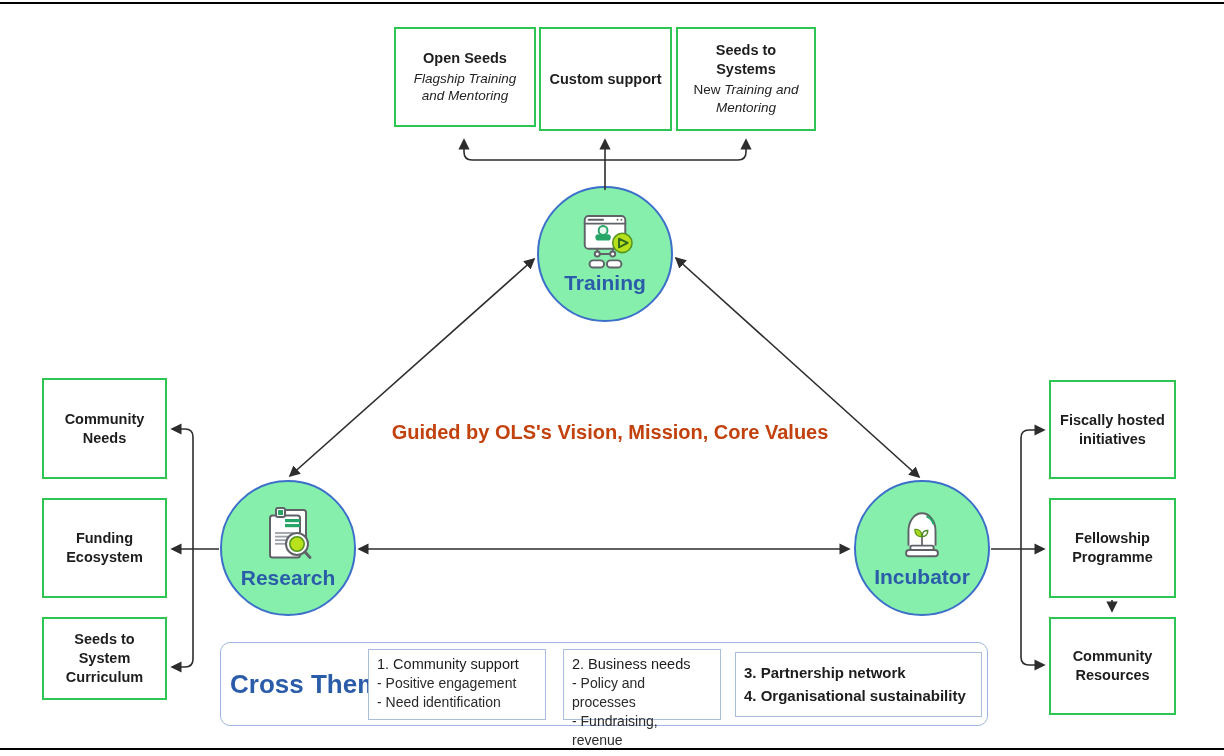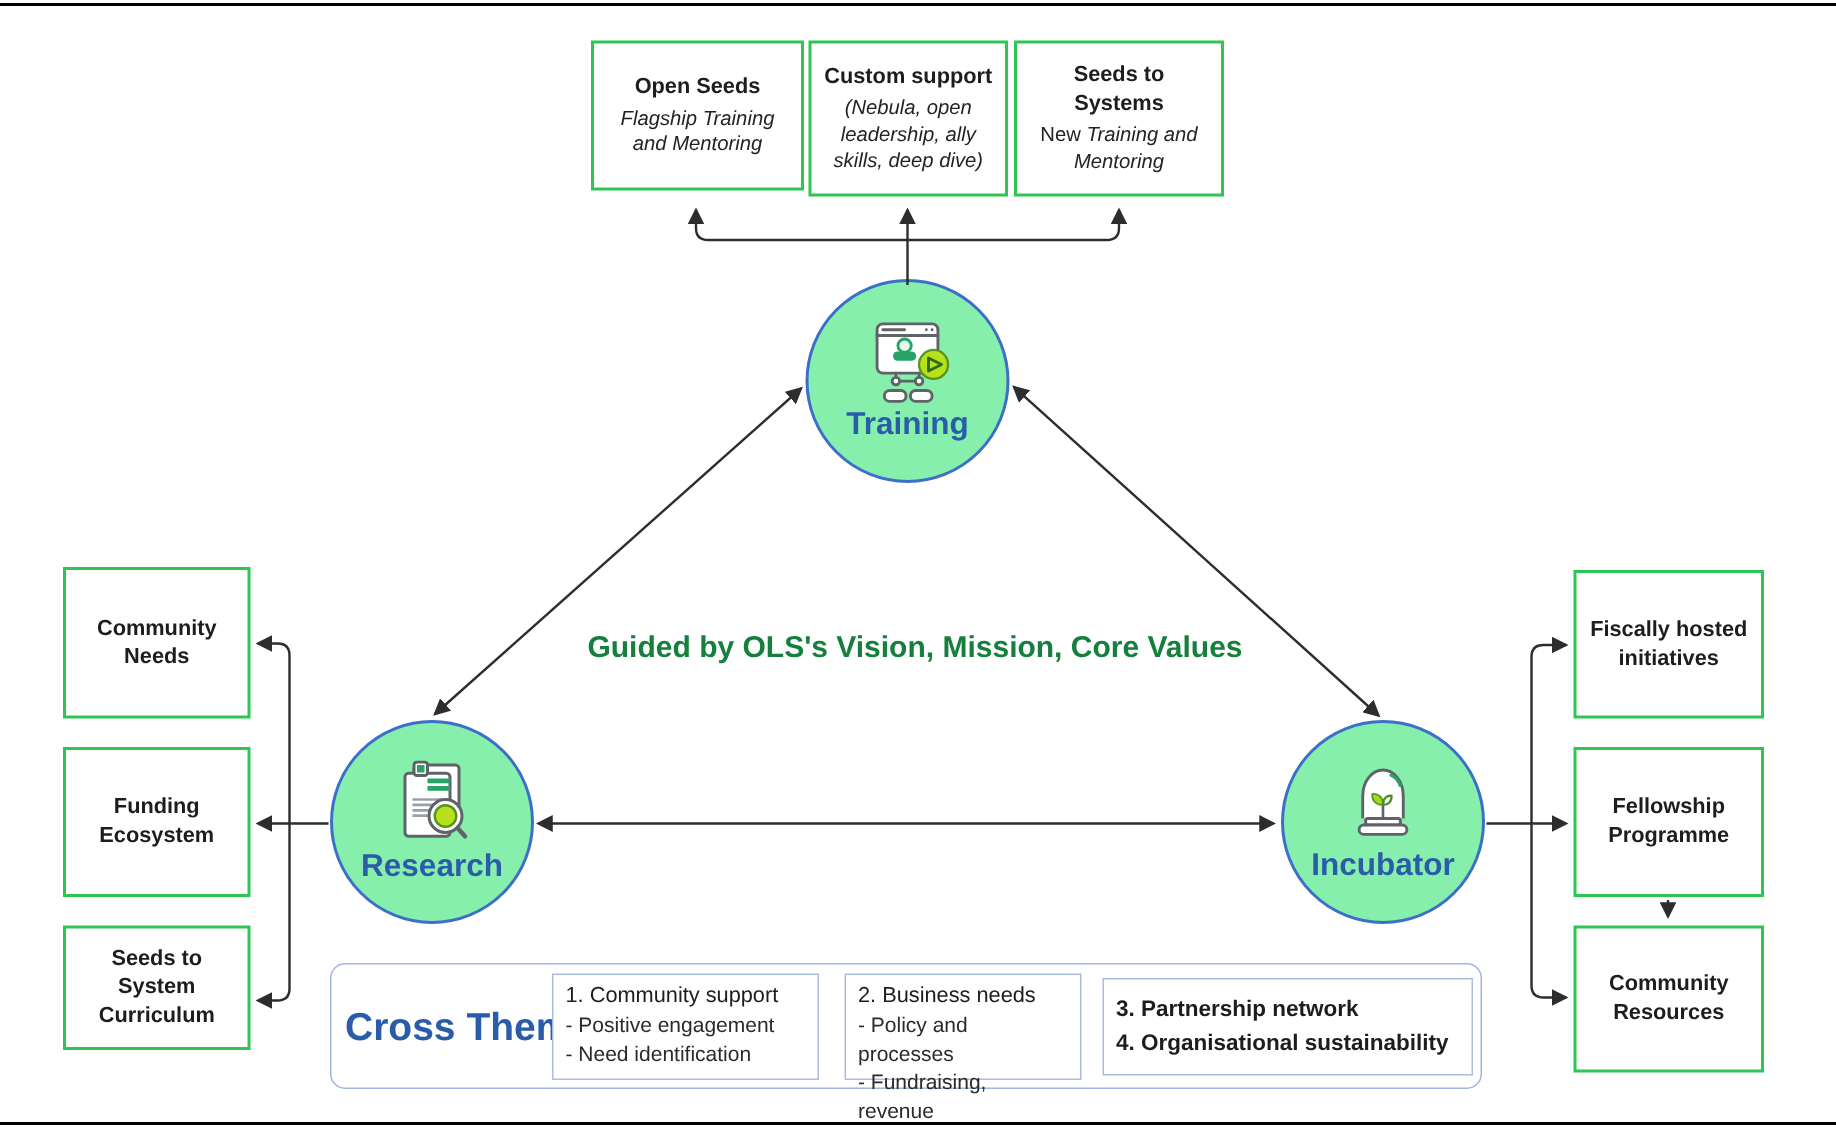--- a/index.html
+++ b/index.html
@@ -14,21 +14,21 @@
   .gbox .s{font-style:italic;font-size:13.5px;line-height:1.32;color:#232323;margin-top:2px;}
   .gbox .s .up{font-style:normal;margin-top:30px;}
   .sbox .t{font-size:14.5px;}
   
   .circle{position:absolute;width:136px;height:136px;border:2px solid #3b6fc9;border-radius:50%;
           background:#86efac;box-sizing:border-box;display:flex;flex-direction:column;
           align-items:center;justify-content:center;z-index:2;}
   .circle .lbl{font-weight:bold;font-size:21px;color:#2a5caa;margin-top:1px;}
   
   .motto{position:absolute;left:380px;top:421px;width:460px;text-align:center;
-         font-weight:bold;font-size:20px;color:#15803d;}
+         font-weight:bold;font-size:20px;color:#c2410c;}
   
   .ct{position:absolute;left:220px;top:642px;width:768px;height:84px;border:1.5px solid #9fb6e2;
       border-radius:10px;background:#fff;box-sizing:border-box;}
   .ct .lbl{position:absolute;left:9px;top:0;height:100%;display:flex;align-items:center;
            font-size:26px;font-weight:bold;color:#2a5caa;}
   .ctbox{position:absolute;border:1px solid #a9bede;background:#fff;box-sizing:border-box;
          padding:5px 8px;font-size:14px;color:#2a2a2a;line-height:1.34;}
   .ctbox .t{font-weight:normal;font-size:14.5px;color:#1d1d1d;}
   .ctbox3{display:flex;flex-direction:column;justify-content:center;font-weight:bold;
           font-size:15px;line-height:1.5;color:#1d1d1d;}
@@ -41,21 +41,20 @@
 
   <div class="hrule" style="top:2px"></div>
   <div class="hrule" style="top:748px"></div>
 
   <div class="gbox" style="left:394px;top:27px;width:142px;height:100px">
     <div class="t">Open Seeds</div>
     <div class="s">Flagship Training and Mentoring</div>
   </div>
   <div class="gbox" style="left:539px;top:27px;width:133px;height:104px">
     <div class="t">Custom support</div>
-    <div class="s">(Nebula, open leadership, ally skills, deep dive)</div>
   </div>
   <div class="gbox" style="left:676px;top:27px;width:140px;height:104px">
     <div class="t">Seeds to Systems</div>
     <div class="s"><span class="up">New</span> <span>Training and Mentoring</span></div>
   </div>
 
   <div class="gbox sbox" style="left:42px;top:378px;width:125px;height:101px">
     <div class="t">Community Needs</div>
   </div>
   <div class="gbox sbox" style="left:42px;top:498px;width:125px;height:100px">

